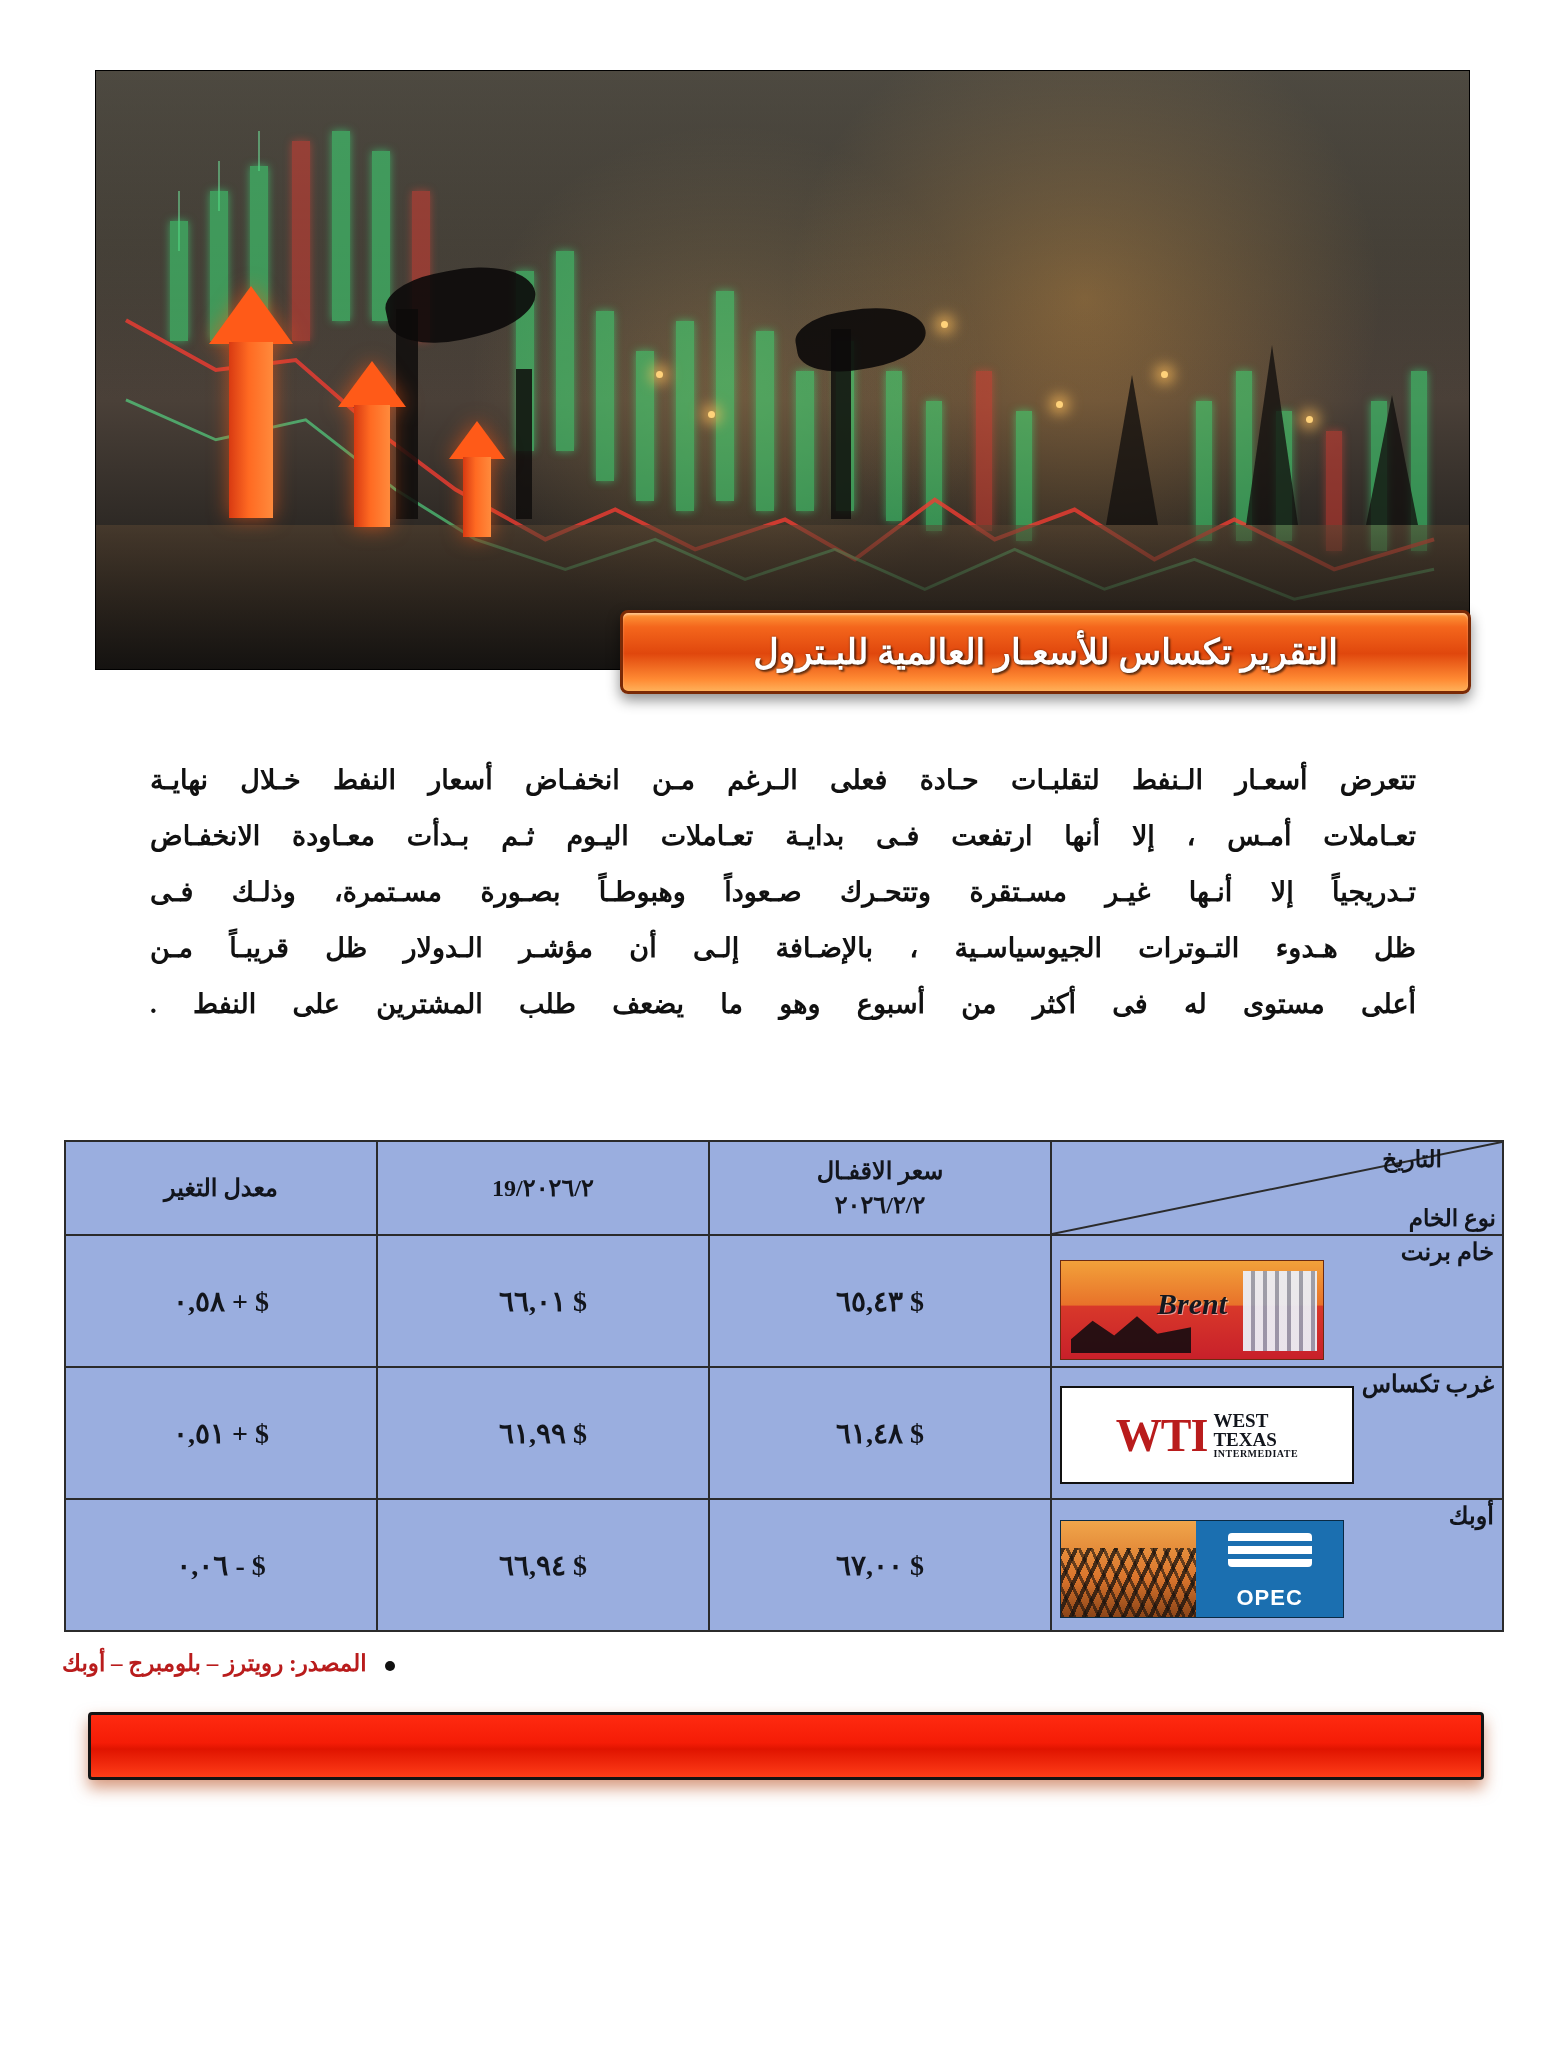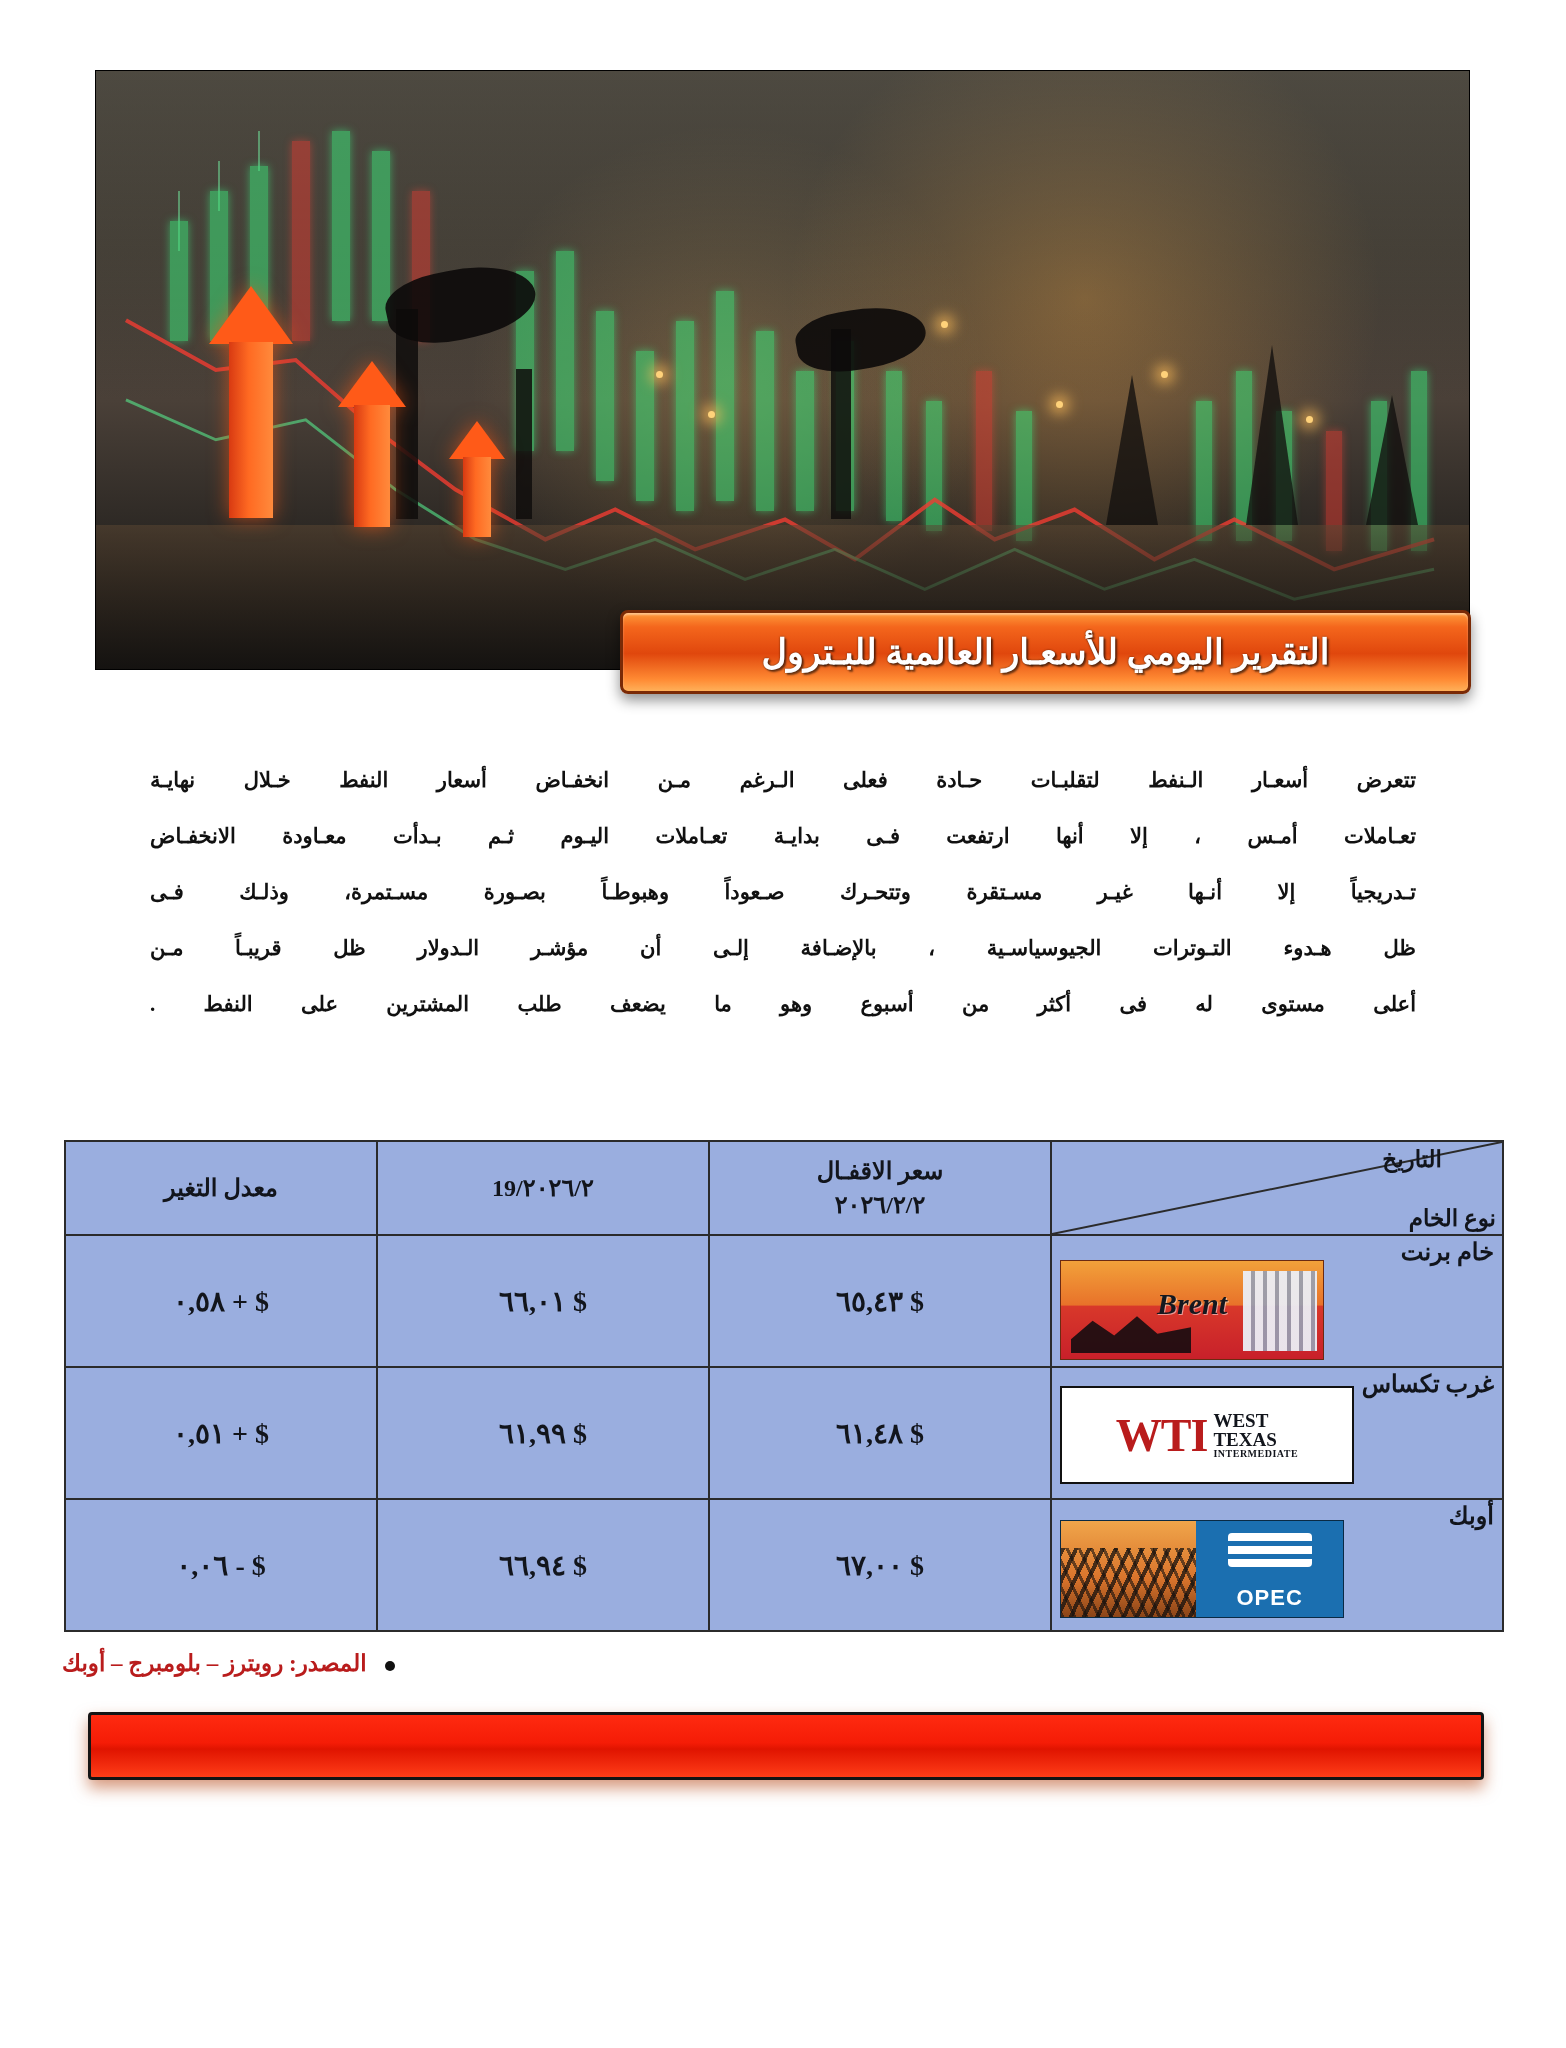--- a/index.html
+++ b/index.html
@@ -151,21 +151,21 @@
   
   .body-text {
     position: absolute;
     right: 150px;
     left: 150px;
     top: 752px;
     text-align: justify;
     text-align-last: justify;
     font-family: "Liberation Serif", serif;
     font-weight: bold;
-    font-size: 21px;
+    font-size: 27px;
     line-height: 56px;
     color: #111;
     direction: rtl;
   }
 
   
   .price-table {
     position: absolute;
     right: 62px;
     top: 1140px;
@@ -463,21 +463,21 @@
       <div class="shaft" style="top:44px; width:36px; height:122px;"></div>
     </div>
     <div class="arrow" style="left:350px; top:350px; width:62px; height:115px;">
       <div class="head" style="top:0; border-left-width:28px; border-right-width:28px; border-bottom-width:38px;"></div>
       <div class="shaft" style="top:36px; width:28px; height:80px;"></div>
     </div>
   </div>
 </div>
 
 <div class="ribbon">
-  <span class="ribbon-text">التقرير اليومي للأسعـار العالمية للبـترول</span>
+  <span class="ribbon-text">التقرير تكساس للأسعـار العالمية للبـترول</span>
 </div>
 
 <div class="body-text">
   <div>تتعرض أسعـار الـنفط لتقلبـات حـادة فعلى الـرغم مـن انخفـاض أسعار النفط خـلال نهايـة</div>
   <div>تعـاملات أمـس ، إلا أنها ارتفعت فـى بدايـة تعـاملات اليـوم ثـم بـدأت معـاودة الانخفـاض</div>
   <div>تـدريجياً إلا أنـها غيـر مسـتقرة وتتحـرك صـعوداً وهبوطـاً بصـورة مسـتمرة، وذلـك فـى</div>
   <div>ظل هـدوء التـوترات الجيوسياسـية ، بالإضـافة إلـى أن مؤشـر الـدولار ظل قريبـاً مـن</div>
   <div style="text-align:justify; text-align-last:justify;">أعلى مستوى له فى أكثر من أسبوع وهو ما يضعف طلب المشترين على النفط .</div>
 </div>
 

